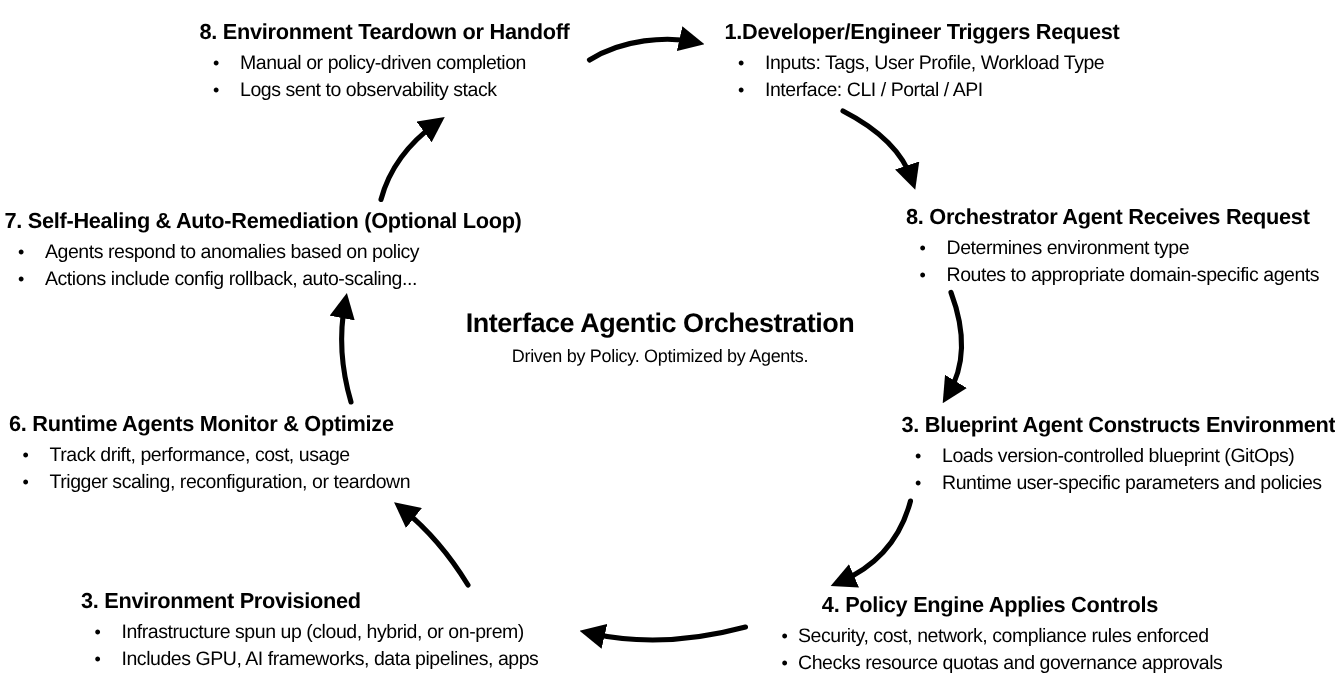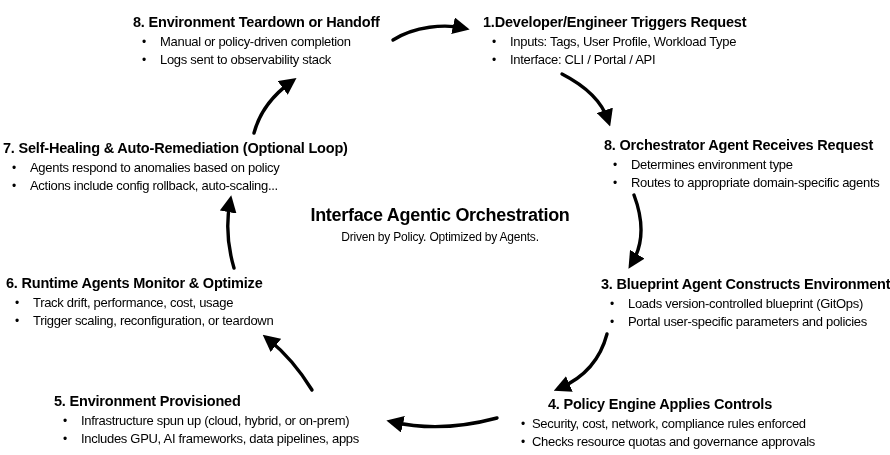--- a/index.html
+++ b/index.html
@@ -61,31 +61,31 @@
 
 <div class="step" style="left:604px;top:136px;">
   <div class="step-title">8. Orchestrator Agent Receives Request</div>
   <div class="bullet">Determines environment type</div>
   <div class="bullet">Routes to appropriate domain-specific agents</div>
 </div>
 
 <div class="step" style="left:601px;top:275px;">
   <div class="step-title">3. Blueprint Agent Constructs Environment</div>
   <div class="bullet">Loads version-controlled blueprint (GitOps)</div>
-  <div class="bullet">Portal user-specific parameters and policies</div>
+  <div class="bullet">Runtime user-specific parameters and policies</div>
 </div>
 
 <div class="step" style="left:505px;top:395px;text-align:center;">
   <div class="step-title">4. Policy Engine Applies Controls</div>
   <div class="bullet">Security, cost, network, compliance rules enforced</div>
   <div class="bullet">Checks resource quotas and governance approvals</div>
 </div>
 
 <div class="step" style="left:54px;top:392px;">
-  <div class="step-title">5. Environment Provisioned</div>
+  <div class="step-title">3. Environment Provisioned</div>
   <div class="bullet">Infrastructure spun up (cloud, hybrid, or on-prem)</div>
   <div class="bullet">Includes GPU, AI frameworks, data pipelines, apps</div>
 </div>
 
 <div class="step" style="left:6px;top:274px;">
   <div class="step-title">6. Runtime Agents Monitor &amp; Optimize</div>
   <div class="bullet">Track drift, performance, cost, usage</div>
   <div class="bullet">Trigger scaling, reconfiguration, or teardown</div>
 </div>
 

